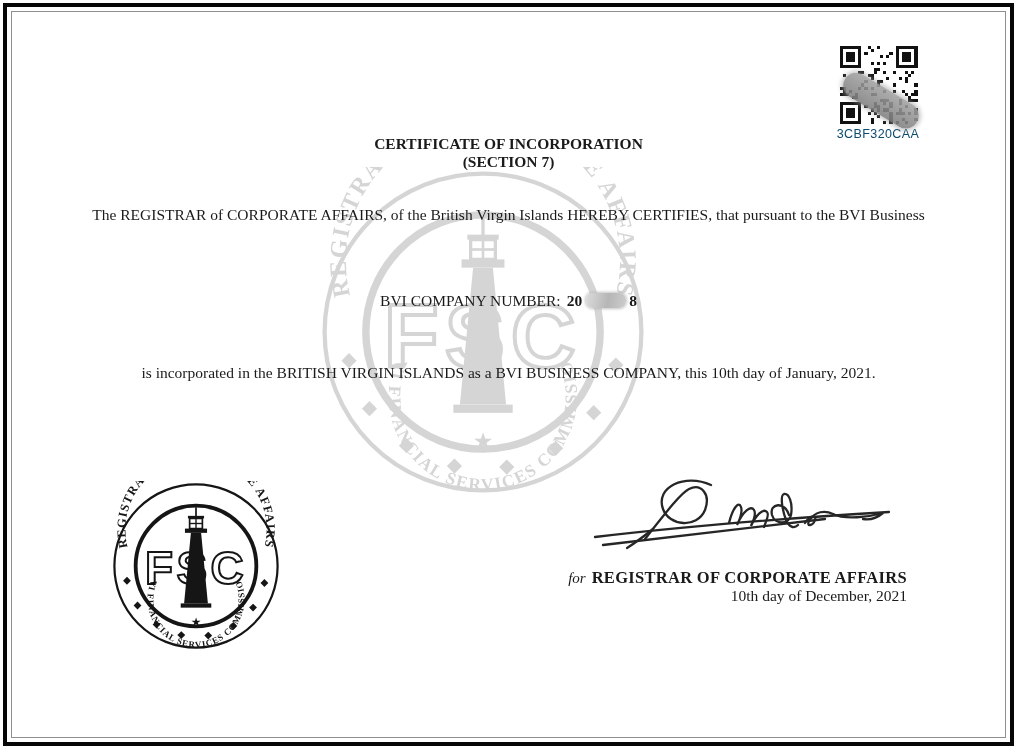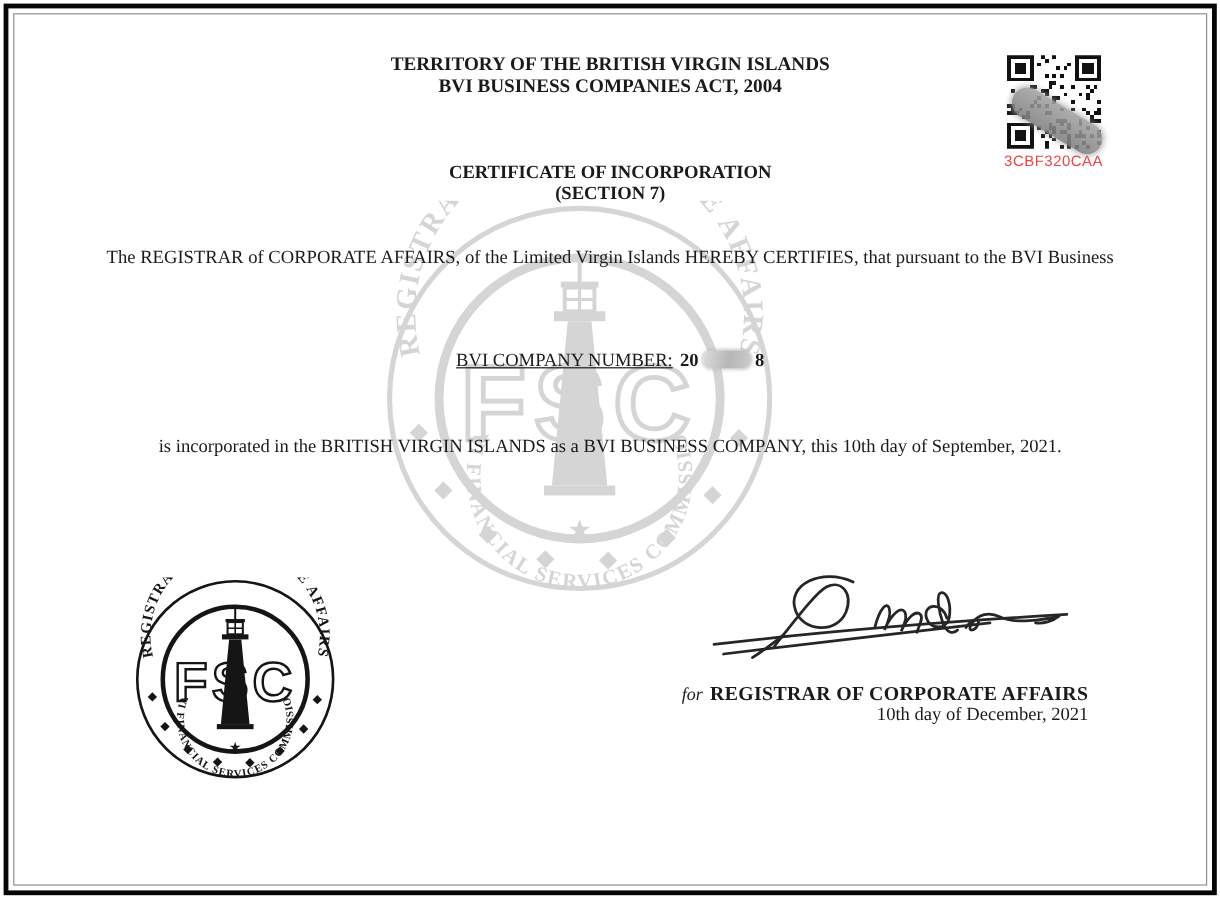--- a/index.html
+++ b/index.html
@@ -24,30 +24,30 @@
           box-shadow:0 0 3px 1px rgba(185,185,185,.85);}
   .redact-name{width:118px;margin:0 4px 0 2px;}
   .redact-num{width:40px;margin:0 3px 0 4px;}
   .qr-wrap{position:absolute;left:833px;top:46px;width:90px;z-index:2;text-align:center;}
   .qr-box{position:relative;width:87px;height:78px;margin:0 auto;}
   .qr-blur{position:absolute;left:10px;top:20px;width:84px;height:26px;border-radius:13px;
            background:linear-gradient(#a3a3a3,#7f7f7f);opacity:.88;
            transform:rotate(31deg);transform-origin:left center;
            box-shadow:0 0 4px 2px rgba(150,150,150,.6);}
   .qr-label{margin-top:3px;font-family:"Liberation Sans",sans-serif;font-size:12.5px;
-            letter-spacing:.4px;color:#ef4444;}
+            letter-spacing:.4px;color:#0c4a6e;}
   .watermark{position:absolute;left:318px;top:167px;z-index:1;color:#d2d2d2;opacity:.92;}
   .seal-bl{position:absolute;left:111px;top:481px;z-index:2;color:#151515;}
   .signature{position:absolute;left:593px;top:477px;z-index:2;}
   .sigline{position:absolute;right:110px;top:569px;z-index:2;text-align:right;
            font-size:16.5px;line-height:18px;white-space:nowrap;}
   .sig-for{font-style:italic;font-weight:normal;font-size:15px;margin-right:6px;}
   .sig-title{font-weight:bold;letter-spacing:.3px;}
   .sigdate{position:absolute;right:110px;top:587px;z-index:2;font-size:15.5px;line-height:17px;}
-  .num-label{margin-right:6px;text-decoration:underline;}
+  .num-label{margin-right:6px;}
   .seal-ring-text{font-family:"Liberation Serif",serif;font-weight:bold;font-size:14.5px;letter-spacing:1.1px;}
   .seal-inner-text{font-family:"Liberation Serif",serif;font-weight:bold;font-size:10.5px;letter-spacing:1px;}
   .seal-fsc{font-family:"Liberation Sans",sans-serif;font-weight:bold;font-size:54px;letter-spacing:4px;}
   .seal-star{font-family:"DejaVu Sans",sans-serif;font-size:14px;}
 </style>
 </head>
 <body>
 
 <div class="page">
 
@@ -93,22 +93,20 @@
         <textPath href="#sealBotArc" startOffset="50%" text-anchor="middle">BVI FINANCIAL SERVICES COMMISSION</textPath>
       </text>
       <text class="seal-star" x="100" y="171" text-anchor="middle" fill="currentColor">★</text>
     </symbol>
   </svg>
 
   <svg class="watermark" width="330" height="330" viewBox="0 0 200 200">
     <use href="#seal-sym"></use>
   </svg>
 
-  <div class="cx hdr1">TERRITORY OF THE BRITISH VIRGIN ISLANDS</div>
-  <div class="cx hdr2">BVI BUSINESS COMPANIES ACT, 2004</div>
 
   <div class="qr-wrap">
     <div class="qr-box">
       <svg width="87" height="78" viewBox="0 0 25 25" shape-rendering="crispEdges">
         <g id="qr-modules" fill="#111111">
             <rect x="9" y="0" width="1" height="1"></rect>
             <rect x="12" y="0" width="1" height="1"></rect>
             <rect x="10" y="1" width="1" height="1"></rect>
             <rect x="8" y="2" width="1" height="1"></rect>
             <rect x="16" y="2" width="1" height="1"></rect>
@@ -218,28 +216,28 @@
           </g>
       </svg>
       <div class="qr-blur"></div>
     </div>
     <div class="qr-label">3CBF320CAA</div>
   </div>
 
   <div class="cx title">CERTIFICATE OF INCORPORATION</div>
   <div class="cx subtitle">(SECTION 7)</div>
 
-  <div class="cx body1">The REGISTRAR of CORPORATE AFFAIRS, of the Limited Virgin Islands HEREBY CERTIFIES, that pursuant to the BVI Business</div>
+  <div class="cx body1">The REGISTRAR of CORPORATE AFFAIRS, of the British Virgin Islands HEREBY CERTIFIES, that pursuant to the BVI Business</div>
 
 
   <div class="cx number">
     <span class="num-label">BVI COMPANY NUMBER:</span><b>20</b><span class="redact redact-num"></span><b>8</b>
   </div>
 
-  <div class="cx incorp">is incorporated in the BRITISH VIRGIN ISLANDS as a BVI BUSINESS COMPANY, this 10th day of September, 2021.</div>
+  <div class="cx incorp">is incorporated in the BRITISH VIRGIN ISLANDS as a BVI BUSINESS COMPANY, this 10th day of January, 2021.</div>
 
   <svg class="seal-bl" width="170" height="170" viewBox="0 0 200 200">
     <use href="#seal-sym"></use>
   </svg>
 
   <svg class="signature" width="300" height="78" viewBox="0 0 300 78" fill="none" stroke="#262626" stroke-width="2.3" stroke-linecap="round">
     <path d="M118,8 C92,-4 62,10 70,32 C76,49 104,52 112,33 C118,17 108,6 96,12 C88,16 74,34 52,62"></path>
     <path d="M136,46 C140,30 146,24 148,30 C150,36 146,44 144,48 C150,34 158,28 161,33 C164,38 159,46 158,49 C163,38 170,31 174,35 C177,38 172,46 171,50"></path>
     <path d="M196,38 C192,24 176,26 179,38 C182,48 196,48 198,38 C200,26 196,16 191,17 C187,18 189,32 193,43 C196,50 201,52 205,48"></path>
     <path d="M212,46 C217,38 224,37 222,43 C220,49 213,50 216,44 C222,34 232,33 240,37 C252,43 276,40 290,36 C284,41 276,43 270,42"></path>

